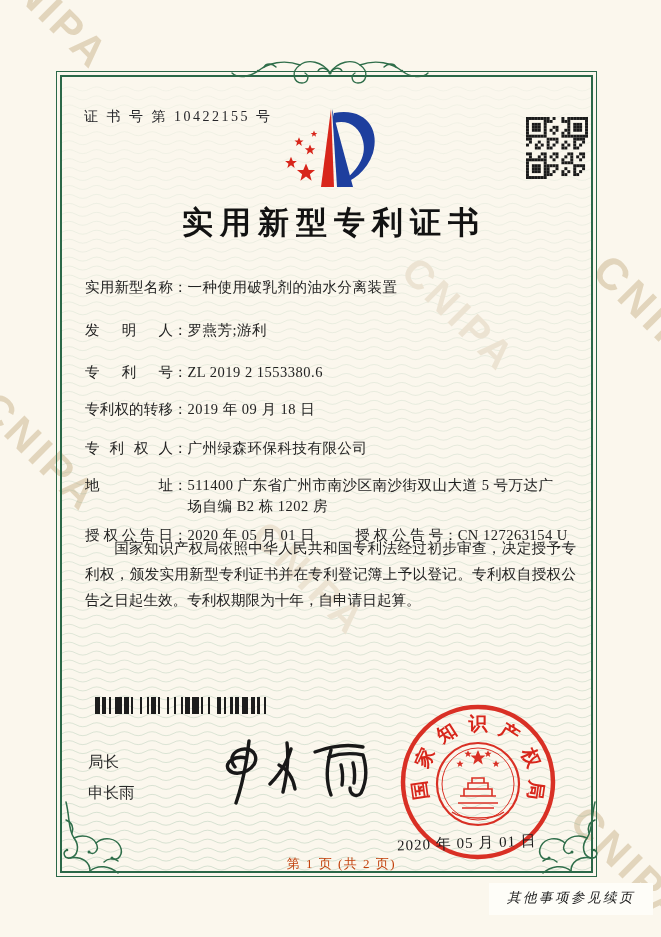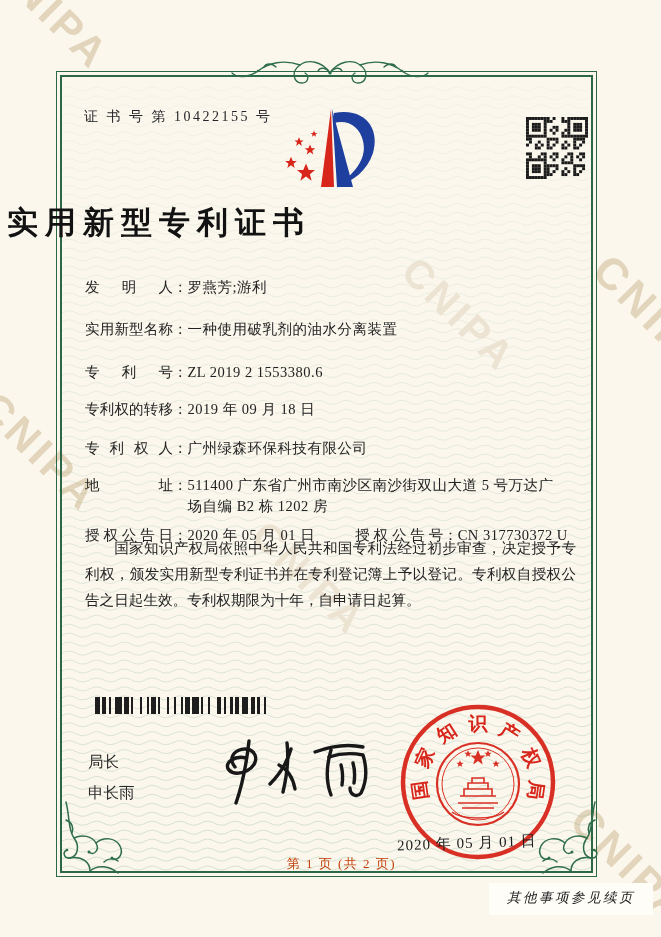--- a/index.html
+++ b/index.html
@@ -22,21 +22,21 @@
   .cert-border-inner{
     width:100%;height:100%;border:2.5px solid #2b6848;box-sizing:border-box;
     position:relative;overflow:hidden;
   }
   #waves{position:absolute;left:0;top:0;width:100%;height:100%;}
   .abs{position:absolute;z-index:2;}
   .cert-no{left:84px;top:108px;font-size:14px;letter-spacing:2.5px;color:#26262a;}
   .qr{left:526px;top:117px;width:62px;height:62px;}
   .logo{left:277px;top:103px;}
   .title{
-    left:0;right:0;top:202px;text-align:left;
+    left:0;right:0;top:202px;text-align:center;
     font-size:31px;font-weight:bold;letter-spacing:7px;text-indent:7px;color:#121212;
   }
   .fields{left:85px;top:277px;width:494px;font-size:14.5px;line-height:21px;color:#222;}
   .frow{white-space:nowrap;}
   .flabel{
     display:inline-block;width:88px;text-align:justify;text-align-last:justify;
     vertical-align:top;
   }
   .fcolon{vertical-align:top;}
   .fvalue{
@@ -452,40 +452,40 @@
       </g>
     <g transform="translate(37,31) scale(0.35)">
         <polygon points="0,-10 2.9,-3.1 9.5,-3.1 4.1,1.2 5.9,8.1 0,3.8 -5.9,8.1 -4.1,1.2 -9.5,-3.1 -2.9,-3.1"></polygon>
       </g>
   </g>
 </svg>
 
 <div class="abs title">实用新型专利证书</div>
 
 <div class="abs fields">
+  <div class="frow mb1">
+    <span class="flabel">实用新型名称</span><span class="fcolon">：</span><span class="fvalue">一种使用破乳剂的油水分离装置</span>
+  </div>
   <div class="frow mb2">
     <span class="flabel">发明人</span><span class="fcolon">：</span><span class="fvalue">罗燕芳;游利</span>
   </div>
-  <div class="frow mb1">
-    <span class="flabel">实用新型名称</span><span class="fcolon">：</span><span class="fvalue">一种使用破乳剂的油水分离装置</span>
-  </div>
   <div class="frow mb3">
     <span class="flabel">专利号</span><span class="fcolon">：</span><span class="fvalue">ZL 2019 2 1553380.6</span>
   </div>
   <div class="frow mb4">
     <span class="flabel">专利权的转移</span><span class="fcolon">：</span><span class="fvalue">2019 年 09 月 18 日</span>
   </div>
   <div class="frow mb5">
     <span class="flabel">专利权人</span><span class="fcolon">：</span><span class="fvalue">广州绿森环保科技有限公司</span>
   </div>
   <div class="frow mb6">
     <span class="flabel">地址</span><span class="fcolon">：</span><span class="fvalue">511400 广东省广州市南沙区南沙街双山大道 5 号万达广场自编 B2 栋 1202 房</span>
   </div>
   <div class="frow">
-    <span class="flabel">授权公告日</span><span class="fcolon">：</span><span class="fvalue fvalue-auto">2020 年 05 月 01 日</span><span class="flabel l2">授权公告号</span><span class="fcolon">：</span><span class="fvalue fvalue-auto">CN 317730372 U</span>
+    <span class="flabel">授权公告日</span><span class="fcolon">：</span><span class="fvalue fvalue-auto">2020 年 05 月 01 日</span><span class="flabel l2">授权公告号</span><span class="fcolon">：</span><span class="fvalue fvalue-auto">CN 127263154 U</span>
   </div>
 </div>
 
 <div class="abs paras">
   <p>国家知识产权局依照中华人民共和国专利法经过初步审查，决定授予专利权，颁发实用新型专利证书并在专利登记簿上予以登记。专利权自授权公告之日起生效。专利权期限为十年，自申请日起算。</p>
 </div>
 
 <div class="abs barcode" id="barcode"><div style="width: 4.52632px; background: rgb(29, 29, 29);"></div><div style="width: 2.26316px; background: transparent;"></div><div style="width: 4.52632px; background: rgb(29, 29, 29);"></div><div style="width: 2.26316px; background: transparent;"></div><div style="width: 2.26316px; background: rgb(29, 29, 29);"></div><div style="width: 4.52632px; background: transparent;"></div><div style="width: 6.78947px; background: rgb(29, 29, 29);"></div><div style="width: 2.26316px; background: transparent;"></div><div style="width: 4.52632px; background: rgb(29, 29, 29);"></div><div style="width: 2.26316px; background: transparent;"></div><div style="width: 2.26316px; background: rgb(29, 29, 29);"></div><div style="width: 6.78947px; background: transparent;"></div><div style="width: 2.26316px; background: rgb(29, 29, 29);"></div><div style="width: 4.52632px; background: transparent;"></div><div style="width: 2.26316px; background: rgb(29, 29, 29);"></div><div style="width: 2.26316px; background: transparent;"></div><div style="width: 4.52632px; background: rgb(29, 29, 29);"></div><div style="width: 2.26316px; background: transparent;"></div><div style="width: 2.26316px; background: rgb(29, 29, 29);"></div><div style="width: 6.78947px; background: transparent;"></div><div style="width: 2.26316px; background: rgb(29, 29, 29);"></div><div style="width: 4.52632px; background: transparent;"></div><div style="width: 2.26316px; background: rgb(29, 29, 29);"></div><div style="width: 4.52632px; background: transparent;"></div><div style="width: 2.26316px; background: rgb(29, 29, 29);"></div><div style="width: 2.26316px; background: transparent;"></div><div style="width: 4.52632px; background: rgb(29, 29, 29);"></div><div style="width: 2.26316px; background: transparent;"></div><div style="width: 6.78947px; background: rgb(29, 29, 29);"></div><div style="width: 2.26316px; background: transparent;"></div><div style="width: 2.26316px; background: rgb(29, 29, 29);"></div><div style="width: 4.52632px; background: transparent;"></div><div style="width: 2.26316px; background: rgb(29, 29, 29);"></div><div style="width: 6.78947px; background: transparent;"></div><div style="width: 4.52632px; background: rgb(29, 29, 29);"></div><div style="width: 2.26316px; background: transparent;"></div><div style="width: 2.26316px; background: rgb(29, 29, 29);"></div><div style="width: 4.52632px; background: transparent;"></div><div style="width: 2.26316px; background: rgb(29, 29, 29);"></div><div style="width: 2.26316px; background: transparent;"></div><div style="width: 4.52632px; background: rgb(29, 29, 29);"></div><div style="width: 2.26316px; background: transparent;"></div><div style="width: 6.78947px; background: rgb(29, 29, 29);"></div><div style="width: 2.26316px; background: transparent;"></div><div style="width: 4.52632px; background: rgb(29, 29, 29);"></div><div style="width: 2.26316px; background: transparent;"></div><div style="width: 2.26316px; background: rgb(29, 29, 29);"></div><div style="width: 4.52632px; background: transparent;"></div><div style="width: 2.26316px; background: rgb(29, 29, 29);"></div></div>
 
 <div class="abs director">

